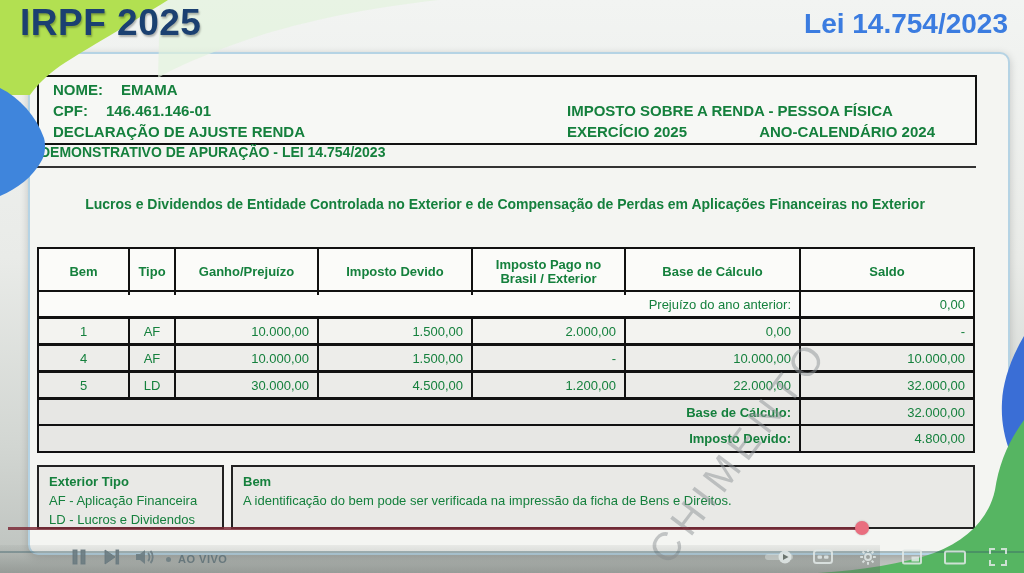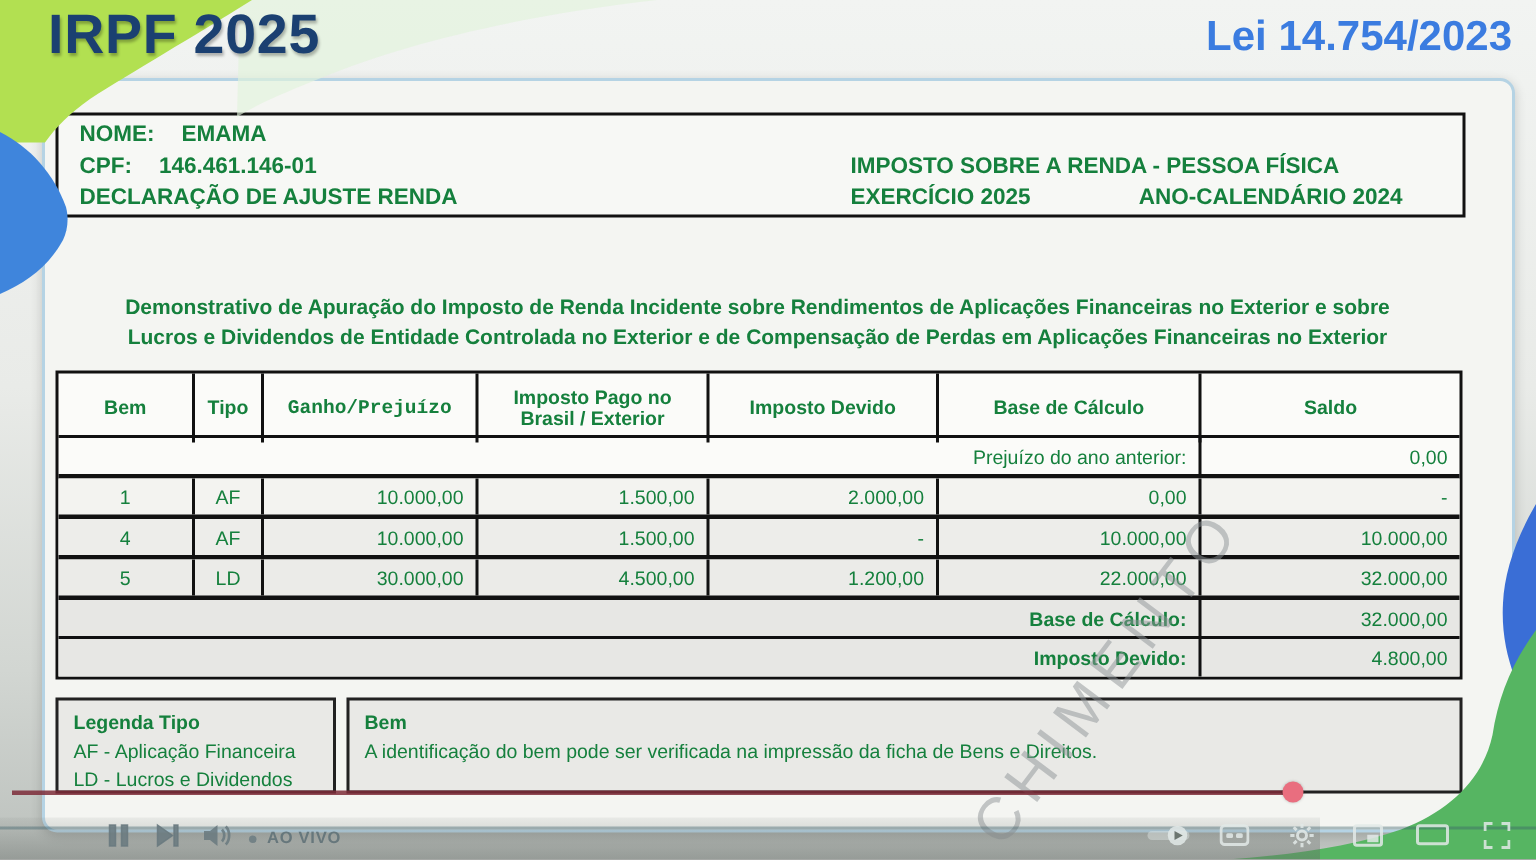--- a/index.html
+++ b/index.html
@@ -3,21 +3,21 @@
 <meta charset="utf-8">
 <style>
   html,body{margin:0;padding:0;background:#888;}
   #page{position:relative;width:1024px;height:573px;overflow:hidden;
         font-family:"Liberation Sans",sans-serif;
         background:linear-gradient(180deg,#f2f4f2 0%,#e9ebe8 45%,#d2d6d2 78%,#bcc1bd 100%);}
   
   #decor{position:absolute;left:0;top:0;width:1024px;height:573px;z-index:2;pointer-events:none;}
   
   .main-title{position:absolute;left:20px;top:2px;z-index:3;font-size:37px;font-weight:bold;
-              color:#1b4071;letter-spacing:.5px;text-shadow:1px 2px 2px rgba(0,0,0,.28);margin-left:12px;}
+              color:#1b4071;letter-spacing:.5px;text-shadow:1px 2px 2px rgba(0,0,0,.28);}
   .law-title{position:absolute;right:16px;top:8px;z-index:3;font-size:28px;font-weight:bold;color:#3b7ce0;}
   
   #doc{position:absolute;left:28px;top:52px;width:978px;height:499px;z-index:1;
        background:#f4f5f2;border:2px solid #b5d3e4;border-radius:10px;
        box-shadow:0 2px 8px rgba(0,0,0,.18);color:#15803d;}
   #doc .abs{position:absolute;}
   
   .hdr-box{left:7px;top:21px;width:936px;height:66px;border:2px solid #111;background:#f7f8f5;font-size:15px;font-weight:bold;}
   .hdr-line{position:absolute;left:14px;white-space:nowrap;}
   .hdr-val{margin-left:18px;}
@@ -96,42 +96,42 @@
       </div>
       <div class="hdr-line" style="top:25px;">
         <span>CPF:</span><span class="hdr-val">146.461.146-01</span>
       </div>
       <div class="hdr-line" style="top:46px;">DECLARAÇÃO DE AJUSTE RENDA</div>
       <div class="hdr-right" style="top:25px;">IMPOSTO SOBRE A RENDA - PESSOA FÍSICA</div>
       <div class="hdr-right" style="top:46px;">EXERCÍCIO 2025</div>
       <div class="hdr-anocal" style="top:46px;">ANO-CALENDÁRIO 2024</div>
     </div>
 
+    <div class="abs section-title">DEMONSTRATIVO DE APURAÇÃO - LEI 14.754/2023</div>
 
     <div class="abs desc">
-      <div>Demonstrativo de Apuração do Imposto de Renda Incidente sobre Rendimentos de Aplicações Financeiras no Exterior e sobre</div>
       <div>Lucros e Dividendos de Entidade Controlada no Exterior e de Compensação de Perdas em Aplicações Financeiras no Exterior</div>
     </div>
 
     <div class="abs tbl">
       <div class="trow thead bline">
         <div class="cell">
             <span style="margin:0 auto;">Bem</span>
           </div>
         <div class="cell">
             <span style="margin:0 auto;">Tipo</span>
           </div>
         <div class="cell">
-            <span style="margin:16px auto;font-family:Liberation Mono, monospace;">Ganho/Prejuízo</span>
+            <span style="margin:16px auto;">Ganho/Prejuízo</span>
+          </div>
+        <div class="cell">
+            <span style="margin:0 auto;">Imposto Devido</span>
           </div>
         <div class="cell">
             <span class="narrow">Imposto Pago no Brasil / Exterior</span>
-          </div>
-        <div class="cell">
-            <span style="margin:0 auto;">Imposto Devido</span>
           </div>
         <div class="cell">
             <span style="margin:4px auto;">Base de Cálculo</span>
           </div>
         <div class="cell">
             <span style="margin:0 auto;">Saldo</span>
           </div>
       </div>
 
       <div class="trow-span r24 bline-thick">
@@ -173,21 +173,21 @@
         <div class="cell lbl bold">Base de Cálculo:</div>
         <div class="cell num">32.000,00</div>
       </div>
       <div class="trow-span r25 row-t">
         <div class="cell lbl bold">Imposto Devido:</div>
         <div class="cell num">4.800,00</div>
       </div>
     </div>
 
     <div class="abs leg-box leg-1">
-      <div class="leg-title">Legenda Tipo</div>
+      <div class="leg-title">Exterior Tipo</div>
       <div>AF - Aplicação Financeira</div>
       <div>LD - Lucros e Dividendos</div>
     </div>
     <div class="abs leg-box leg-2">
       <div class="leg-title">Bem</div>
       <div>A identificação do bem pode ser verificada na impressão da ficha de Bens e Direitos.</div>
     </div>
   </div>
 
   <div class="watermark">CHIMENTO</div>

